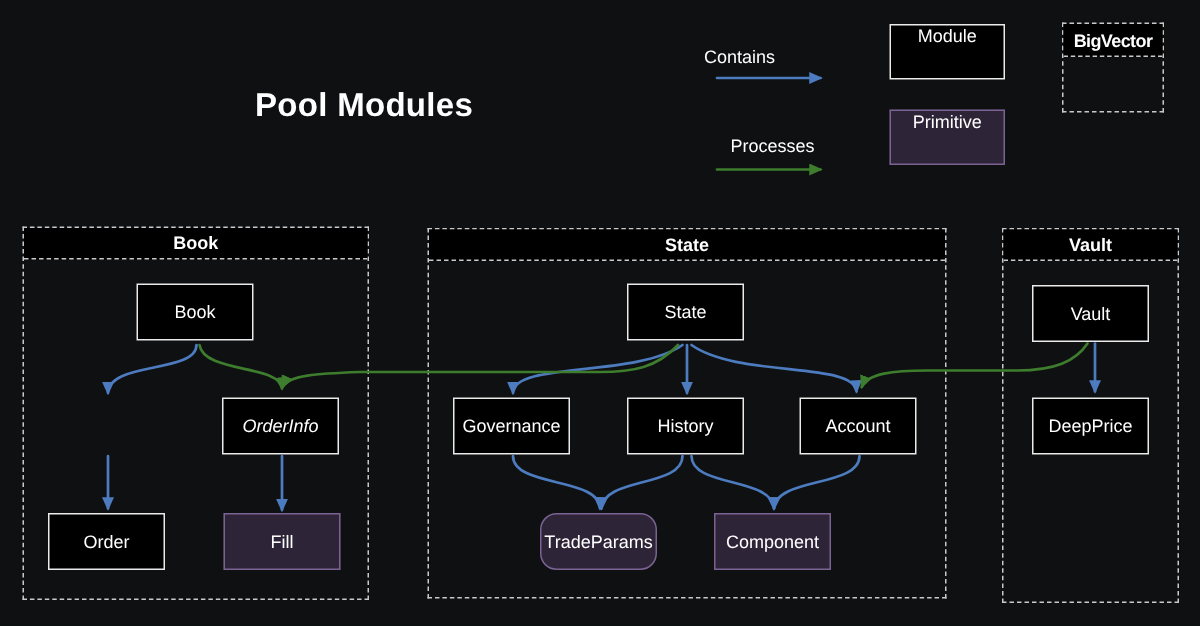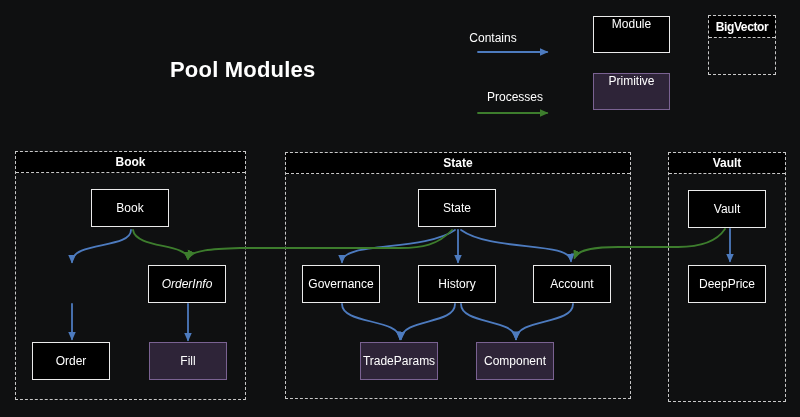--- a/index.html
+++ b/index.html
@@ -125,21 +125,21 @@
     </div>
     <div class="node" style="left:16px;top:112px;">
       <span>Governance</span>
     </div>
     <div class="node" style="left:132px;top:112px;">
       <span>History</span>
     </div>
     <div class="node" style="left:247px;top:112px;">
       <span>Account</span>
     </div>
-    <div class="node primitive" style="left:74px;top:189px;">
+    <div class="node primitive" style="left:74px;top:189px;border-radius:11px;">
       <span>TradeParams</span>
     </div>
     <div class="node primitive" style="left:190px;top:189px;">
       <span>Component</span>
     </div>
   </div>
 
   <div class="container" style="left:668px;top:152px;width:118px;height:250px;">
     <div class="bar">Vault</div>
     <div class="node" style="left:19px;top:37px;">

